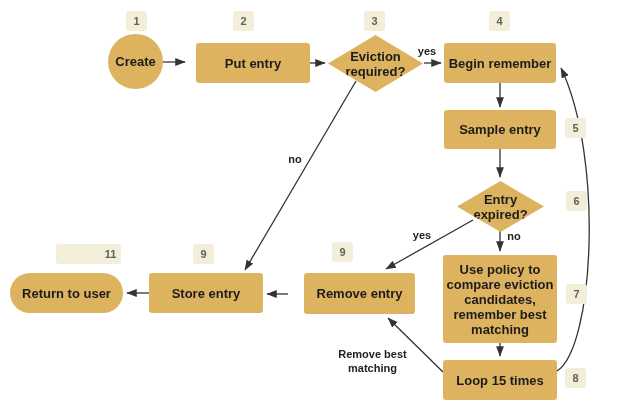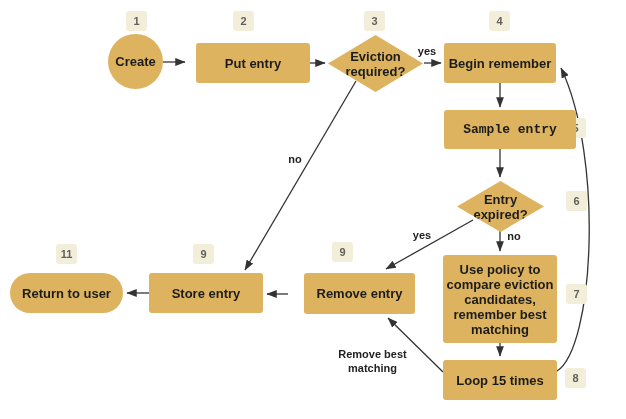--- a/index.html
+++ b/index.html
@@ -68,33 +68,33 @@
   <div class="badge" style="left:126px;top:11px;">1</div>
   <div class="badge" style="left:233px;top:11px;">2</div>
   <div class="badge" style="left:364px;top:11px;">3</div>
   <div class="badge" style="left:489px;top:11px;">4</div>
   <div class="badge" style="left:565px;top:118px;">5</div>
   <div class="badge" style="left:566px;top:191px;">6</div>
   <div class="badge" style="left:566px;top:284px;">7</div>
   <div class="badge" style="left:565px;top:368px;">8</div>
   <div class="badge" style="left:332px;top:242px;">9</div>
   <div class="badge" style="left:193px;top:244px;">9</div>
-  <div class="badge" style="left:56px;top:244px;">11</div>
+  <div class="badge" style="left:56px;top:244px;padding-left:44px;">11</div>
 
   <div class="node circle" style="left:108px;top:34px;width:55px;height:55px;">Create</div>
 
   <div class="node rect" style="left:196px;top:43px;width:114px;height:40px;">Put entry</div>
 
   <div class="node diamond" style="left:328px;top:35px;width:95px;height:57px;">
     <span class="inner" style="width:64px;">Eviction required?</span>
   </div>
 
   <div class="node rect" style="left:444px;top:43px;width:112px;height:40px;">Begin remember</div>
 
-  <div class="node rect" style="left:444px;top:110px;width:132px;height:39px;font-family:Liberation Mono, monospace;">Sample entry</div>
+  <div class="node rect" style="left:444px;top:110px;width:112px;height:39px;">Sample entry</div>
 
   <div class="node diamond" style="left:457px;top:181px;width:87px;height:51px;">
     <span class="inner" style="width:58px;">Entry expired?</span>
   </div>
 
   <div class="node rect" style="left:443px;top:255px;width:114px;height:88px;">Use policy to compare eviction candidates, remember best matching</div>
 
   <div class="node rect" style="left:443px;top:360px;width:114px;height:40px;">Loop 15 times</div>
 
   <div class="node rect" style="left:288px;top:273px;width:111px;height:41px;margin-left:16px;">Remove entry</div>

